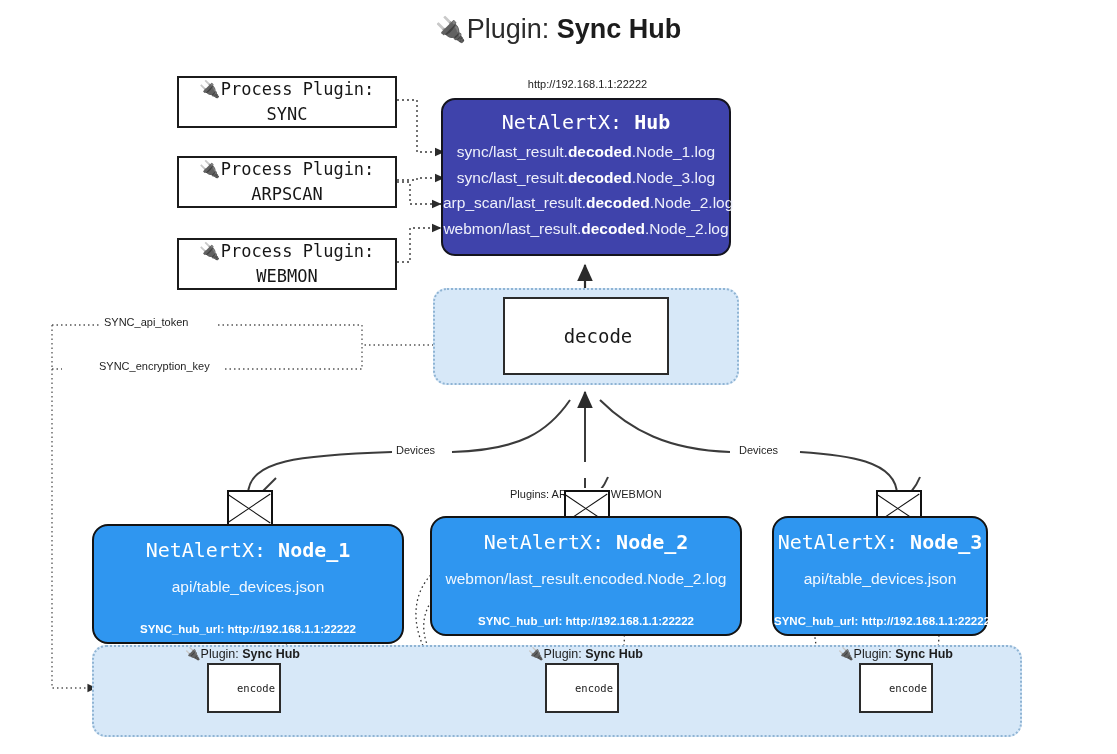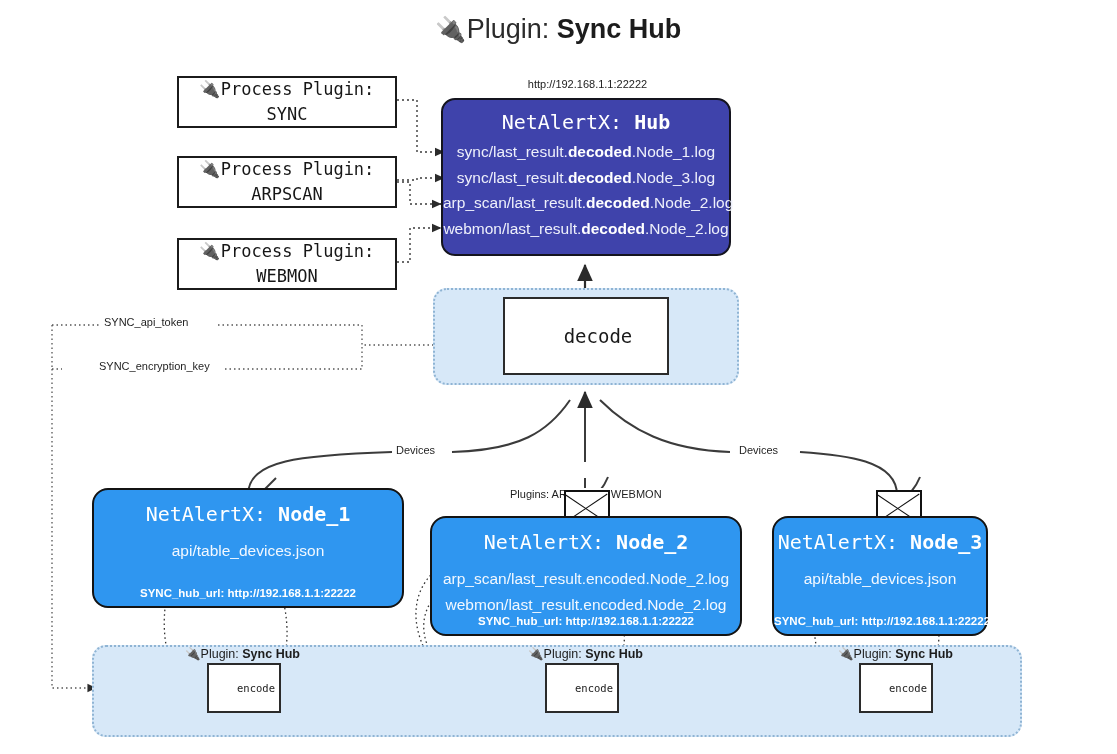--- a/index.html
+++ b/index.html
@@ -298,36 +298,35 @@
   <div class="edge-label" style="left:62px; top:360px;margin-left:33px;">SYNC_encryption_key</div>
 
   <div class="edge-label" style="left:392px; top:444px;">Devices</div>
   <div class="edge-label" style="left:506px; top:488px;">Plugins: ARPSCAN, WEBMON</div>
   <div class="edge-label" style="left:735px; top:444px;">Devices</div>
 
   <div class="envelope" style="left:227px; top:490px;"></div>
   <div class="envelope" style="left:564px; top:490px;"></div>
   <div class="envelope" style="left:876px; top:490px;"></div>
 
-  <div class="node nodebox" style="left:92px; top:488px; width:312px; height:120px; position:absolute;">
+  <div class="node nodebox" style="left:92px; top:524px; width:312px; height:120px; position:absolute;">
     <div class="node-title">
       <span>NetAlertX: </span><b>Node_1</b>
     </div>
     <div class="node-lines">
       <div>api/table_devices.json</div>
     </div>
     <div class="node-foot">SYNC_hub_url: http://192.168.1.1:22222</div>
   </div>
 
   <div class="node nodebox" style="left:430px; top:516px; width:312px; height:120px; position:absolute;">
     <div class="node-title">
       <span>NetAlertX: </span><b>Node_2</b>
     </div>
     <div class="node-lines">
-      <div>arp_scan/last_result.encoded.Node_2.log</div>
       <div>webmon/last_result.encoded.Node_2.log</div>
     </div>
     <div class="node-foot">SYNC_hub_url: http://192.168.1.1:22222</div>
   </div>
 
   <div class="node nodebox" style="left:772px; top:516px; width:216px; height:120px; position:absolute;">
     <div class="node-title">
       <span>NetAlertX: </span><b>Node_3</b>
     </div>
     <div class="node-lines">

